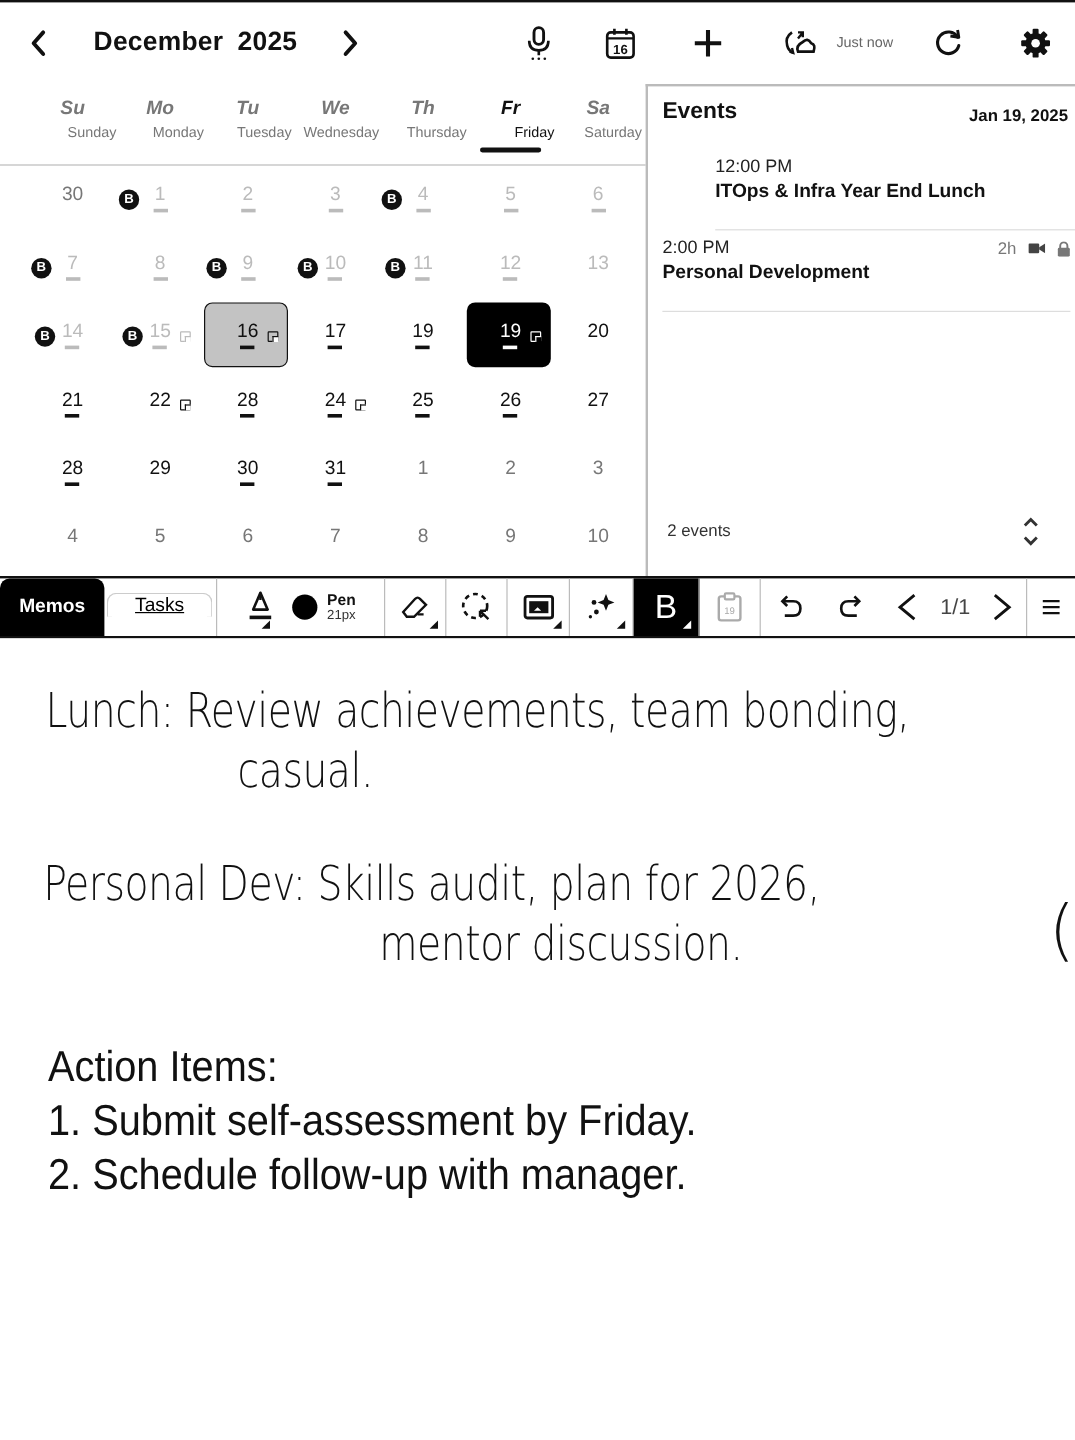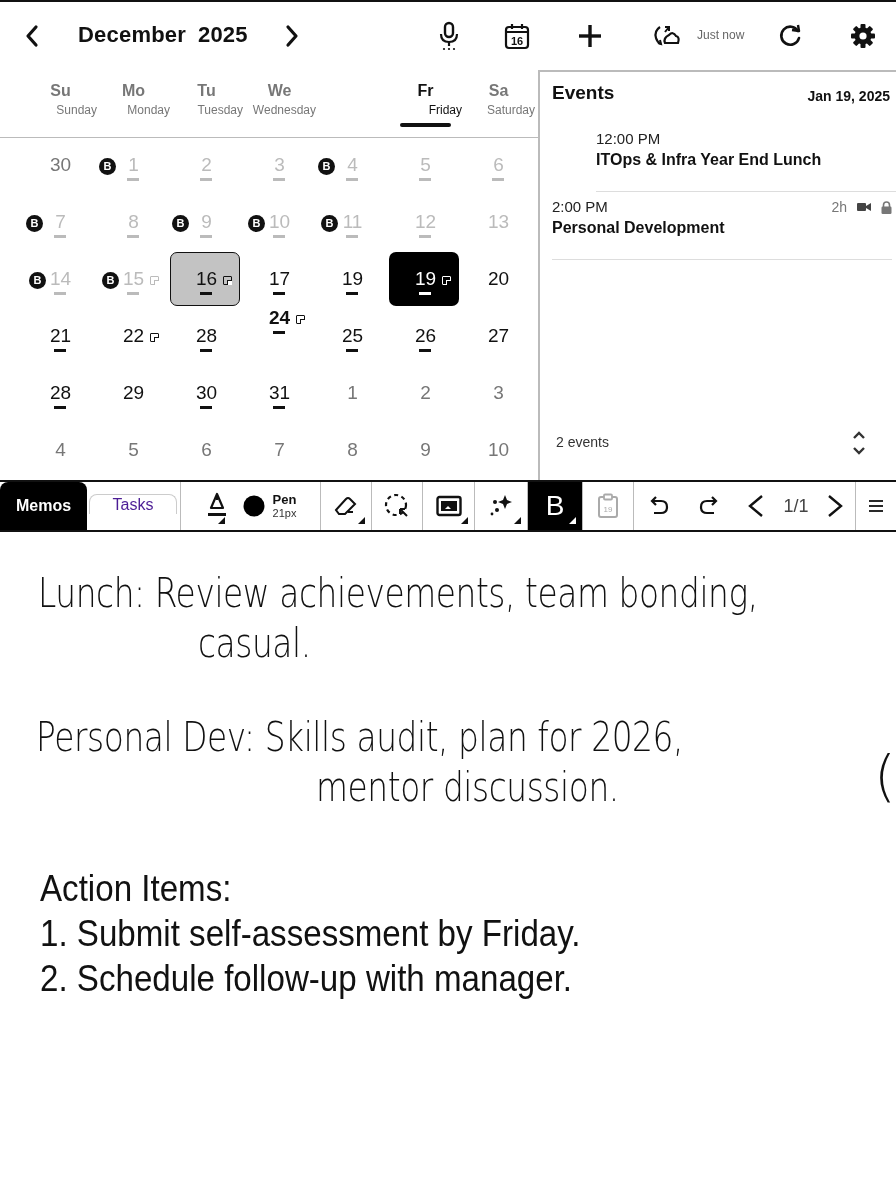--- a/index.html
+++ b/index.html
@@ -11,29 +11,29 @@
   
   .header { position: absolute; left: 0; top: 2px; width: 896px; height: 68px; }
   .hdr-btn { position: absolute; top: 0; height: 68px; display: flex; align-items: center; justify-content: center; cursor: pointer; }
   .month-title { position: absolute; left: 78px; top: 20px; font-size: 22px; font-weight: bold; letter-spacing: 0.2px; }
   .month-title span { margin-right: 12px; }
   .sync-label { position: absolute; left: 697px; top: 26px; font-size: 12px; color: #666; }
 
   
   .weekdays { position: absolute; left: 0; top: 70px; width: 538px; height: 68px; border-bottom: 1px solid #bbb; }
   .wd { position: absolute; top: 0; width: 73px; height: 68px; text-align: center; color: #777; }
-  .wd .short { font-size: 16px; font-weight: bold; margin-top: 12px; }
+  .wd .short { font-size: 16px; font-weight: bold; margin-top: 12px; font-style: italic; }
   .wd .long { font-size: 12px; margin-top: 3px; text-align: right; }
   .wd.active { color: #111; }
   .wd.active::after { content: ""; position: absolute; left: 11px; right: 11px; bottom: 11px; height: 4px; border-radius: 2px; background: #111; }
 
   
   .grid { position: absolute; left: 0; top: 138px; width: 538px; height: 342px; }
   .cell { position: absolute; width: 73px; height: 57px; cursor: pointer; }
-  .cell .num { position: absolute; top: 16px; left: 0; right: 0; text-align: center; font-size: 19px; color: #111; }
+  .cell .num { position: absolute; top: 16px; left: 0; right: 0; text-align: center; font-size: 16px; color: #111; }
   .cell .num .u { display: inline-block; position: relative; }
   .cell.dim .num { color: #bbb; }
   .cell.out .num { color: #777; }
   .cell.ul .num .u::after { content: ""; position: absolute; left: 50%; transform: translateX(-50%); bottom: -5px; width: 12px; height: 3px; background: currentColor; }
   .cell.dim.ul .num .u::after { background: #bbb; }
   .cell .badge { position: absolute; top: 20px; width: 17px; height: 17px; border-radius: 50%; background: #111; color: #fff; font-size: 11px; font-weight: bold; text-align: center; line-height: 17px; }
   .cell .memo { position: absolute; top: 24px; width: 9px; height: 9px; border: 1.3px solid #111; border-radius: 1px; }
   .cell .memo::after { content: ""; position: absolute; right: -1px; bottom: -1px; width: 4px; height: 4px; background: #fff; border-left: 1.2px solid #111; border-top: 1.2px solid #111; }
   .cell.dim .memo { border-color: #bbb; }
   .cell.dim .memo::after { border-color: #bbb; }
@@ -52,21 +52,21 @@
   .ev-time { position: absolute; left: 0; top: 6px; font-size: 15px; color: #222; }
   .ev-name { position: absolute; left: 0; top: 27px; font-size: 16px; font-weight: bold; }
   .ev-meta { position: absolute; right: 0; top: 7px; display: flex; align-items: center; gap: 10px; font-size: 14px; color: #777; }
   .ev-count { position: absolute; left: 16px; top: 362px; font-size: 14px; color: #333; }
   .ev-scroll { position: absolute; left: 308px; top: 356px; width: 22px; height: 30px; cursor: pointer; }
 
   
   .toolbar { position: absolute; left: 0; top: 480px; width: 896px; height: 52px; border-top: 2px solid #111; border-bottom: 2px solid #111; background: #fff; }
   .tb { position: absolute; top: 0; height: 48px; display: flex; align-items: center; justify-content: center; border-right: 1px solid #bbb; cursor: pointer; }
   .tab-memos { left: 0; width: 87px; background: #000; color: #fff; font-size: 16px; font-weight: bold; border-radius: 8px 8px 0 0; border-right: none; }
-  .tab-tasks { left: 89px; top: 12px; height: 20px; width: 88px; border: 1px solid #ccc; border-bottom: none; border-radius: 8px 8px 0 0; color: #4c1d95; font-size: 16px; }
+  .tab-tasks { left: 89px; top: 12px; height: 20px; width: 88px; border: 1px solid #ccc; border-bottom: none; border-radius: 8px 8px 0 0; color: #000000; font-size: 16px; text-decoration: underline; }
   .corner { position: absolute; right: 6px; bottom: 6px; width: 0; height: 0; border-left: 7px solid transparent; border-bottom: 7px solid #111; }
   .pen-label { font-size: 13px; font-weight: bold; line-height: 14px; }
   .pen-size { font-size: 11px; color: #333; }
   .page-num { font-size: 18px; color: #444; }
 
   
   .canvas { position: absolute; left: 0; top: 532px; width: 896px; height: 668px; background: #fff; }
   .hand { position: absolute; font-family: "DejaVu Sans", sans-serif; font-weight: 300; font-size: 40px; color: #111; letter-spacing: -0.5px; transform: scaleX(0.82); transform-origin: left top; white-space: nowrap; }
   .typed { position: absolute; left: 40px; font-size: 36px; color: #111; transform: scaleX(0.92); transform-origin: left top; white-space: nowrap; }
   .paren { position: absolute; left: 874px; top: 211px; font-size: 56px; font-weight: 300; font-family: "DejaVu Sans", sans-serif; color: #111; }
@@ -158,20 +158,24 @@
       <div class="long">Monday</div>
     </div>
     <div class="wd" style="left: 170px;">
       <div class="short">Tu</div>
       <div class="long">Tuesday</div>
     </div>
     <div class="wd" style="left: 243px;">
       <div class="short">We</div>
       <div class="long">Wednesday</div>
     </div>
+    <div class="wd" style="left: 316px;">
+      <div class="short">Th</div>
+      <div class="long">Thursday</div>
+    </div>
     <div class="wd active" style="left: 389px;">
       <div class="short">Fr</div>
       <div class="long">Friday</div>
     </div>
     <div class="wd" style="left: 462px;">
       <div class="short">Sa</div>
       <div class="long">Saturday</div>
     </div>
   </div>
 
@@ -255,21 +259,21 @@
     <div class="cell ul" style="left: 24px; top: 171px;">
       <div class="num"><span class="u">21</span></div>
     </div>
     <div class="cell" style="left: 97px; top: 171px;">
       <div class="num"><span class="u">22</span></div>
       <div class="memo" style="left:53px"></div>
     </div>
     <div class="cell ul" style="left: 170px; top: 171px;">
       <div class="num"><span class="u">28</span></div>
     </div>
-    <div class="cell ul" style="left: 243px; top: 153px; font-weight: bold;">
+    <div class="cell ul" style="left: 243px; top: 171px;">
       <div class="num"><span class="u">24</span></div>
       <div class="memo" style="left:53px"></div>
     </div>
     <div class="cell ul" style="left: 316px; top: 171px;">
       <div class="num"><span class="u">25</span></div>
     </div>
     <div class="cell ul" style="left: 389px; top: 171px;">
       <div class="num"><span class="u">26</span></div>
     </div>
     <div class="cell" style="left: 462px; top: 171px;">

